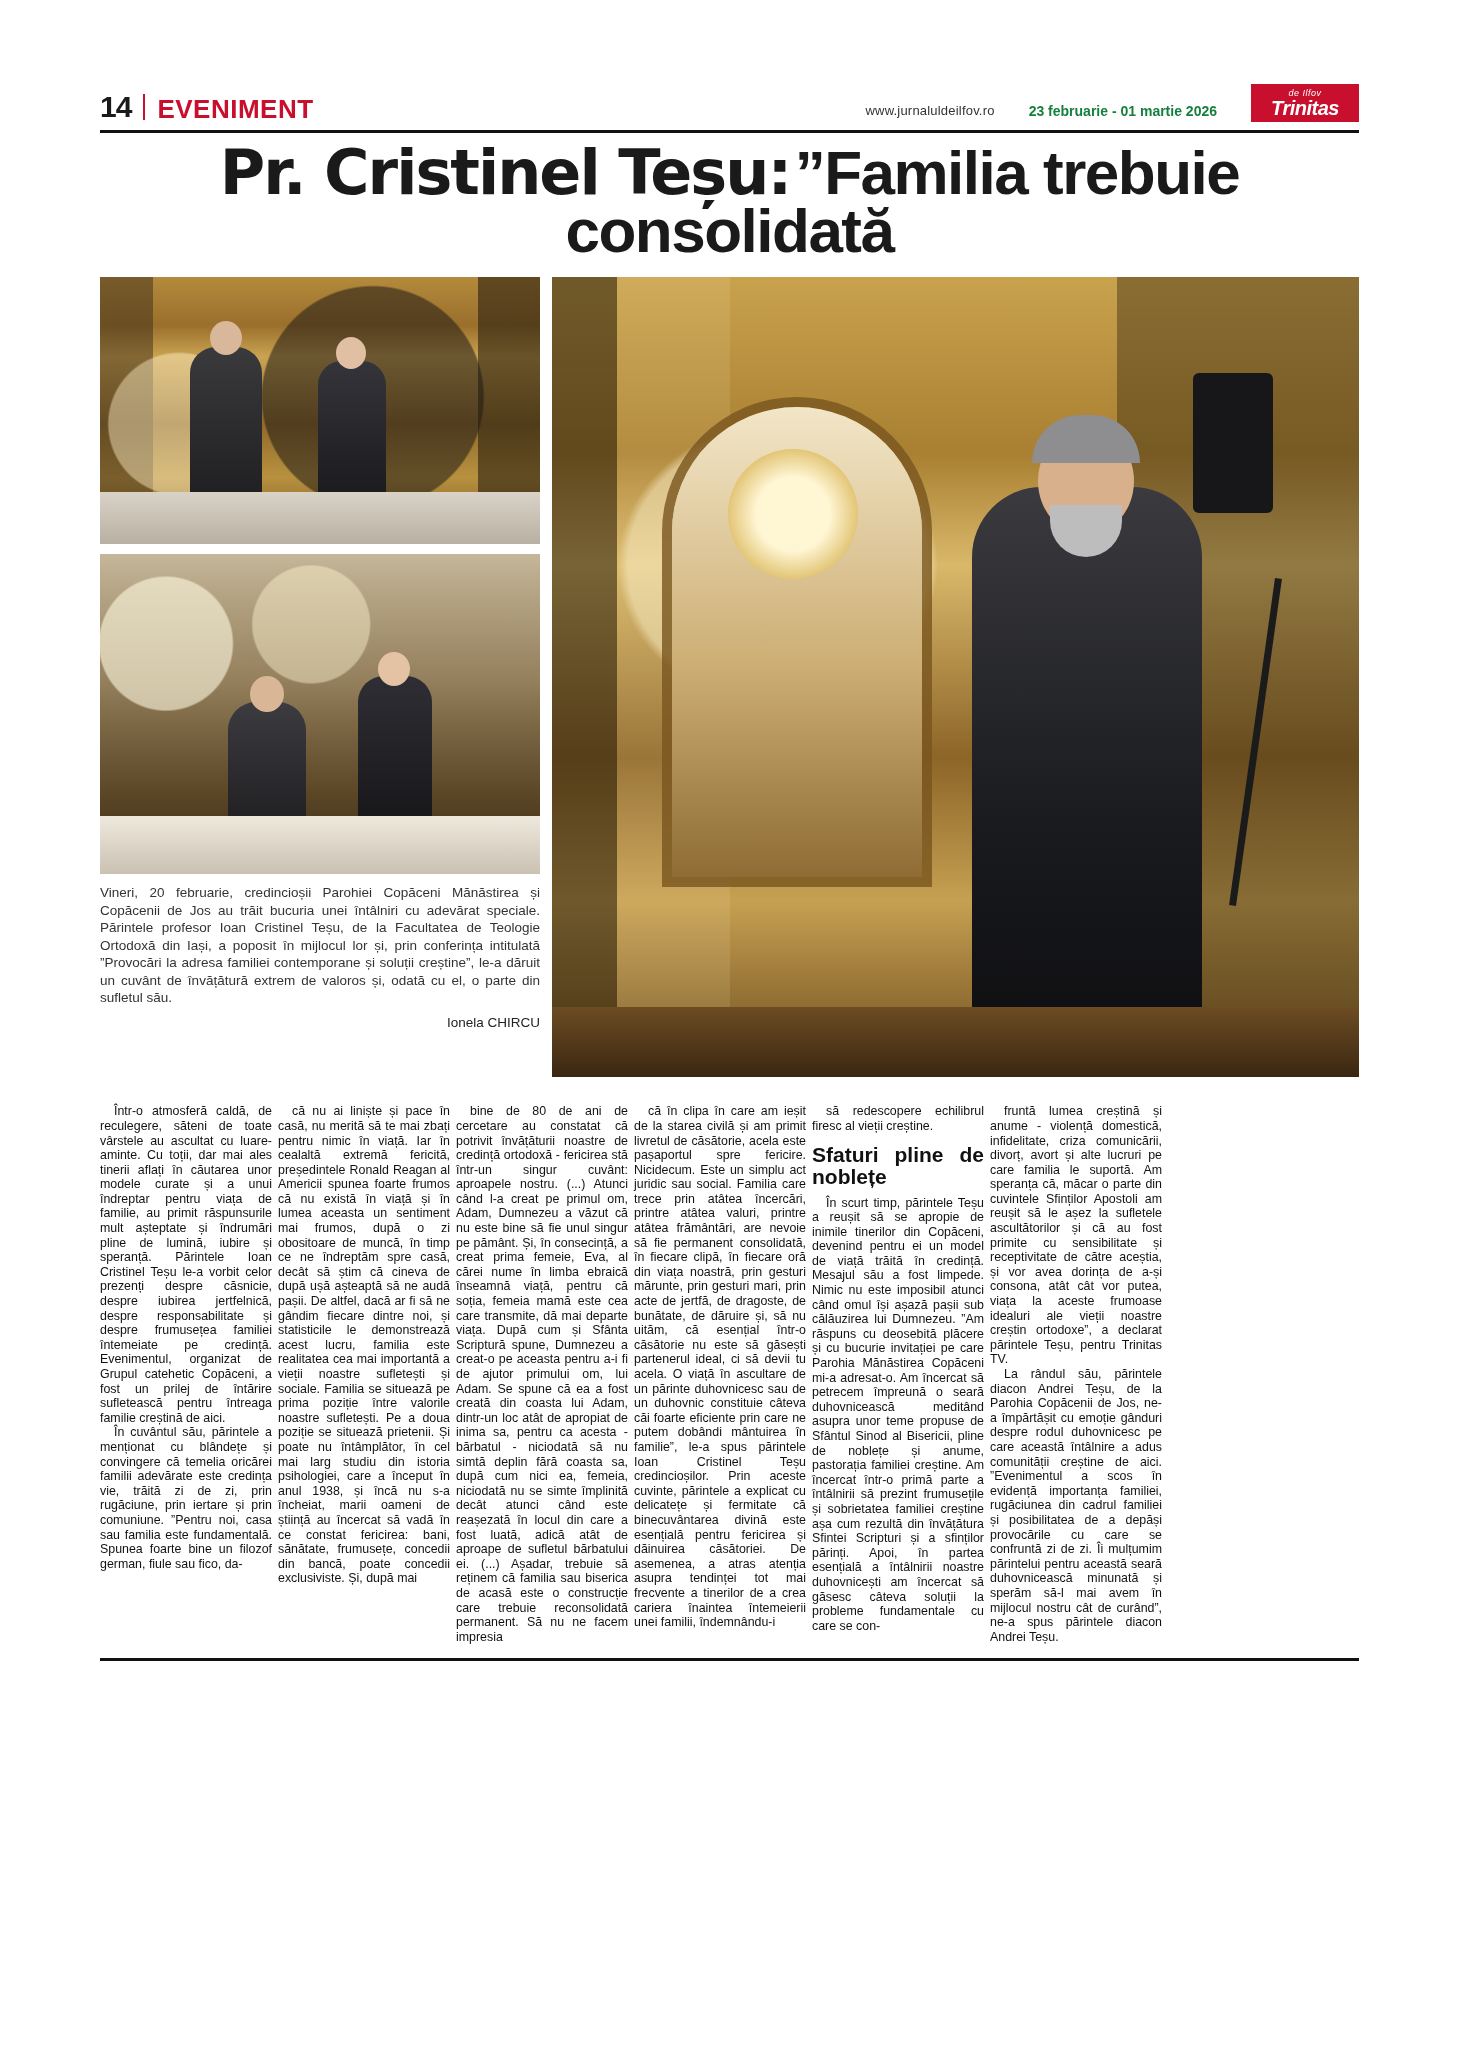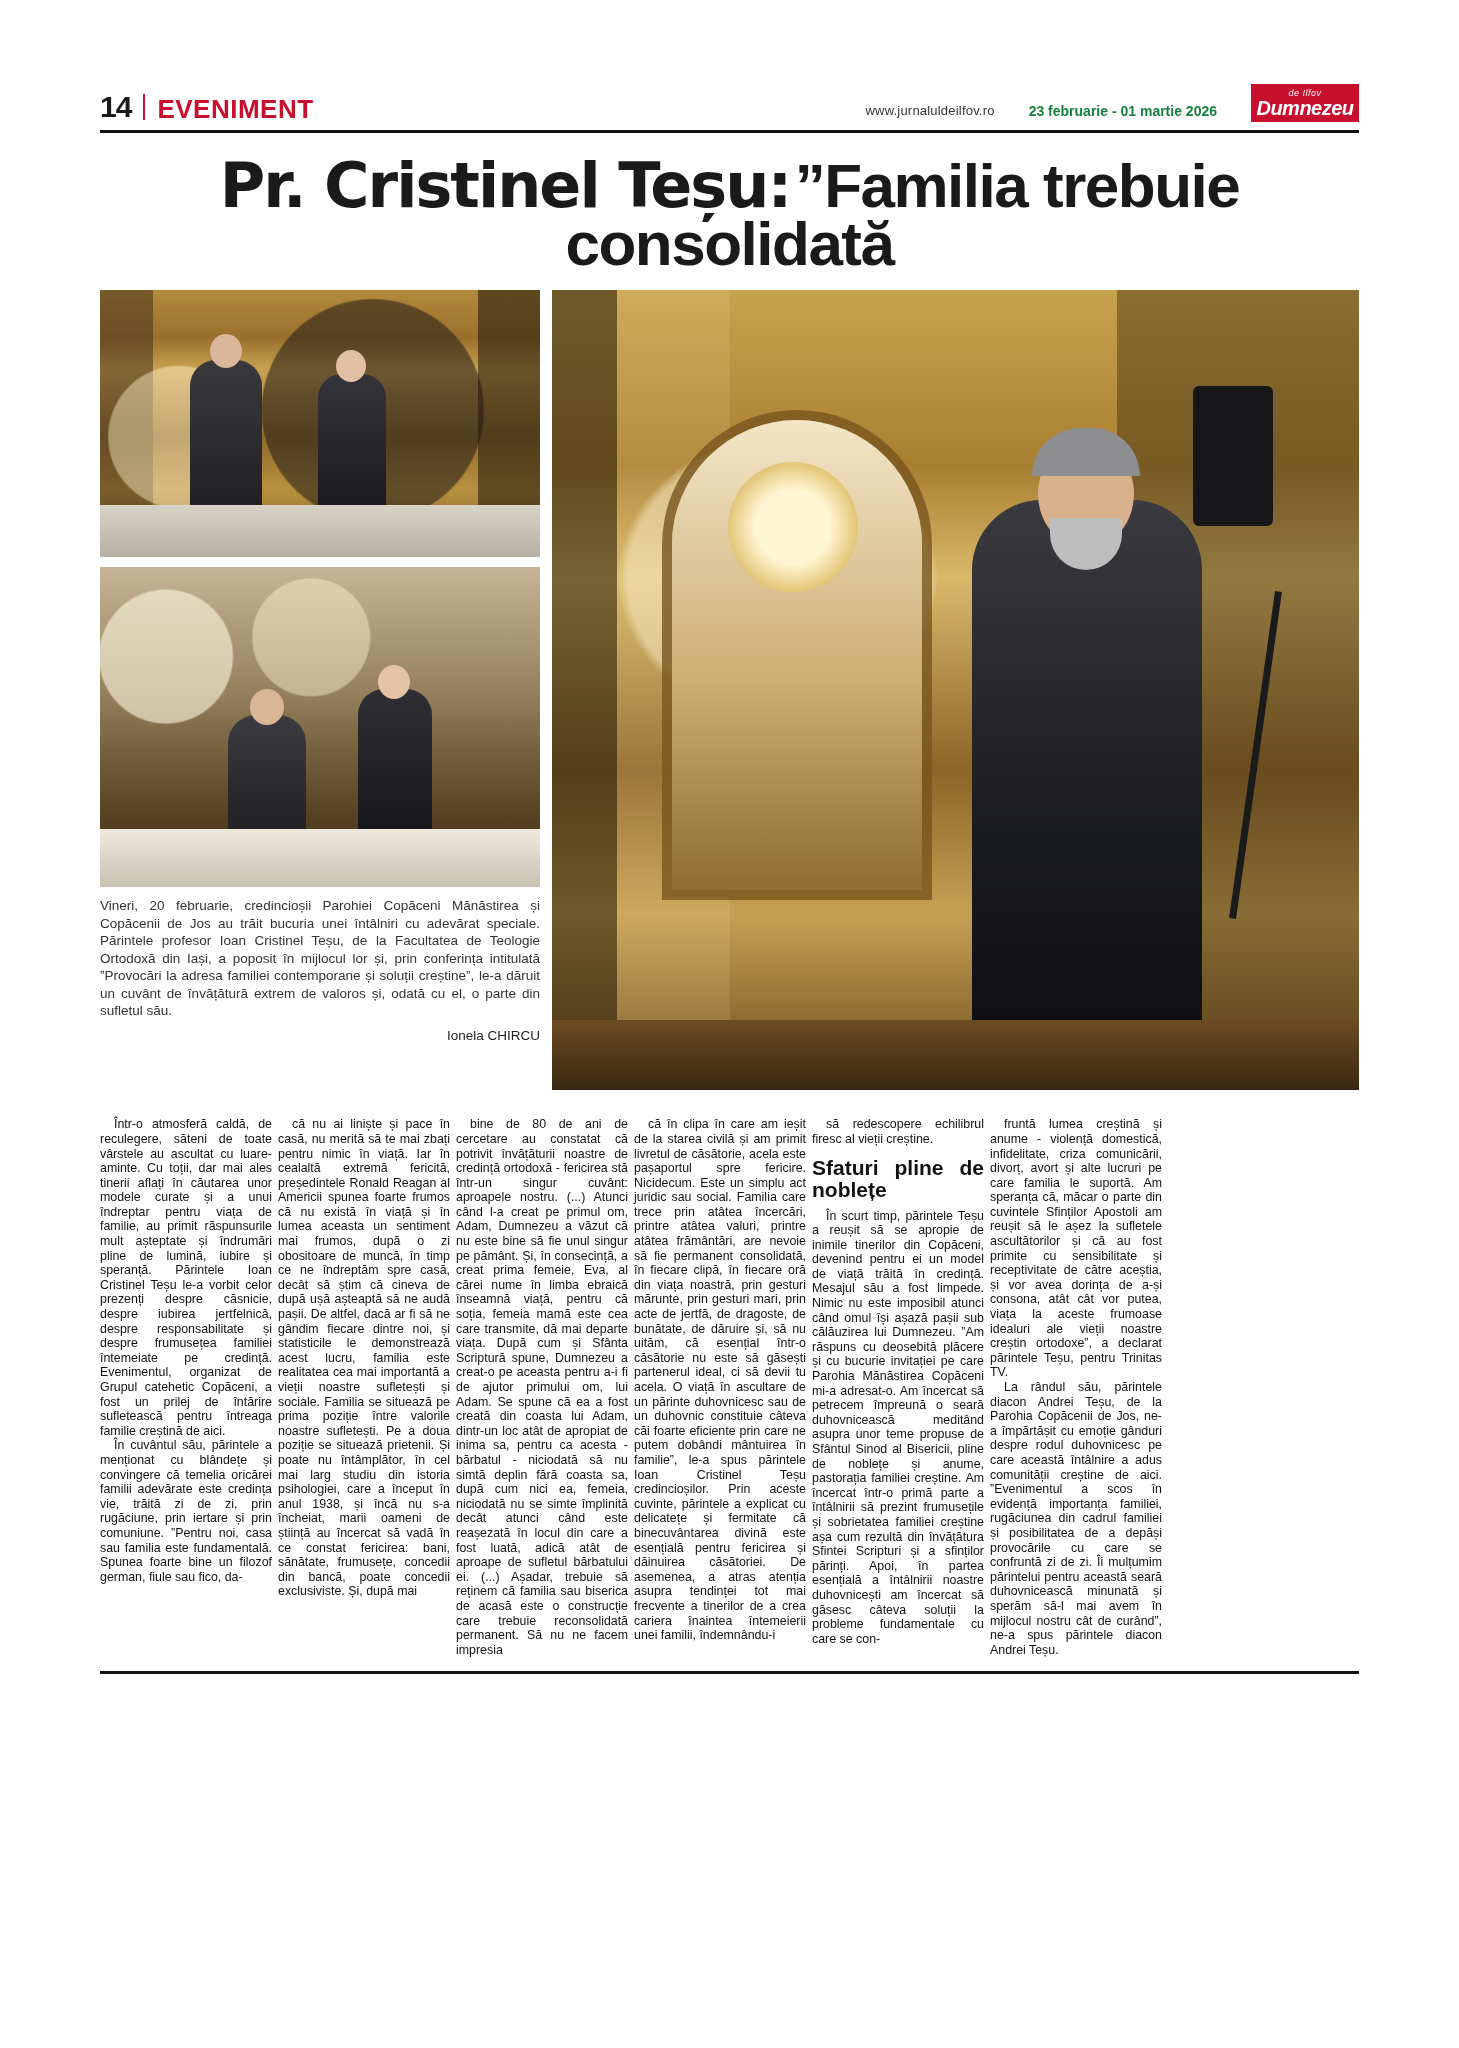--- a/index.html
+++ b/index.html
@@ -25,21 +25,21 @@
   .logo .l2{font-size:20px;font-weight:bold;font-style:italic;line-height:19px;letter-spacing:-.5px;}
   .rule-top{height:3px;background:#111;margin-top:8px;}
 
   
   .kicker{
     text-align:center;font-size:21px;line-height:26px;color:#222;
     margin:14px 30px 0 30px;font-weight:500;
   }
 
   
-  .headline{text-align:center;margin-top:24px;line-height:0.93;}
+  .headline{text-align:center;margin-top:11px;line-height:0.93;}
   .headline .l1{font-size:62px;font-weight:bold;letter-spacing:-2px;}
   .headline .name{font-family:"DejaVu Sans", sans-serif;font-weight:bold;}
   .headline .quote{font-weight:bold;letter-spacing:-1.5px;}
   .headline .l2{font-size:62px;font-weight:bold;letter-spacing:-1.5px;display:block;margin-top:2px;}
 
   
   .media{display:flex;gap:12px;margin-top:18px;}
   .col-left{width:440px;}
   .col-right{flex:1;}
   .photo{position:relative;overflow:hidden;background:#2a2017;}
@@ -112,21 +112,21 @@
 
   <div class="masthead">
     <span class="pagenum">14</span>
     <span class="pagebar"></span>
     <span class="section">EVENIMENT</span>
     <div class="mast-right">
       <span class="site">www.jurnaluldeilfov.ro</span>
       <span class="dateline">23 februarie - 01 martie 2026</span>
       <div class="logo">
         <span class="l1">de Ilfov</span>
-        <span class="l2">Dumnezeu</span>
+        <span class="l2">Trinitas</span>
       </div>
     </div>
   </div>
   <div class="rule-top"></div>
 
 
   <div class="headline">
     <span class="l1 name">Pr. Cristinel Teșu:</span>
     <span class="l1 quote">”Familia trebuie consolidată</span>
   </div>

